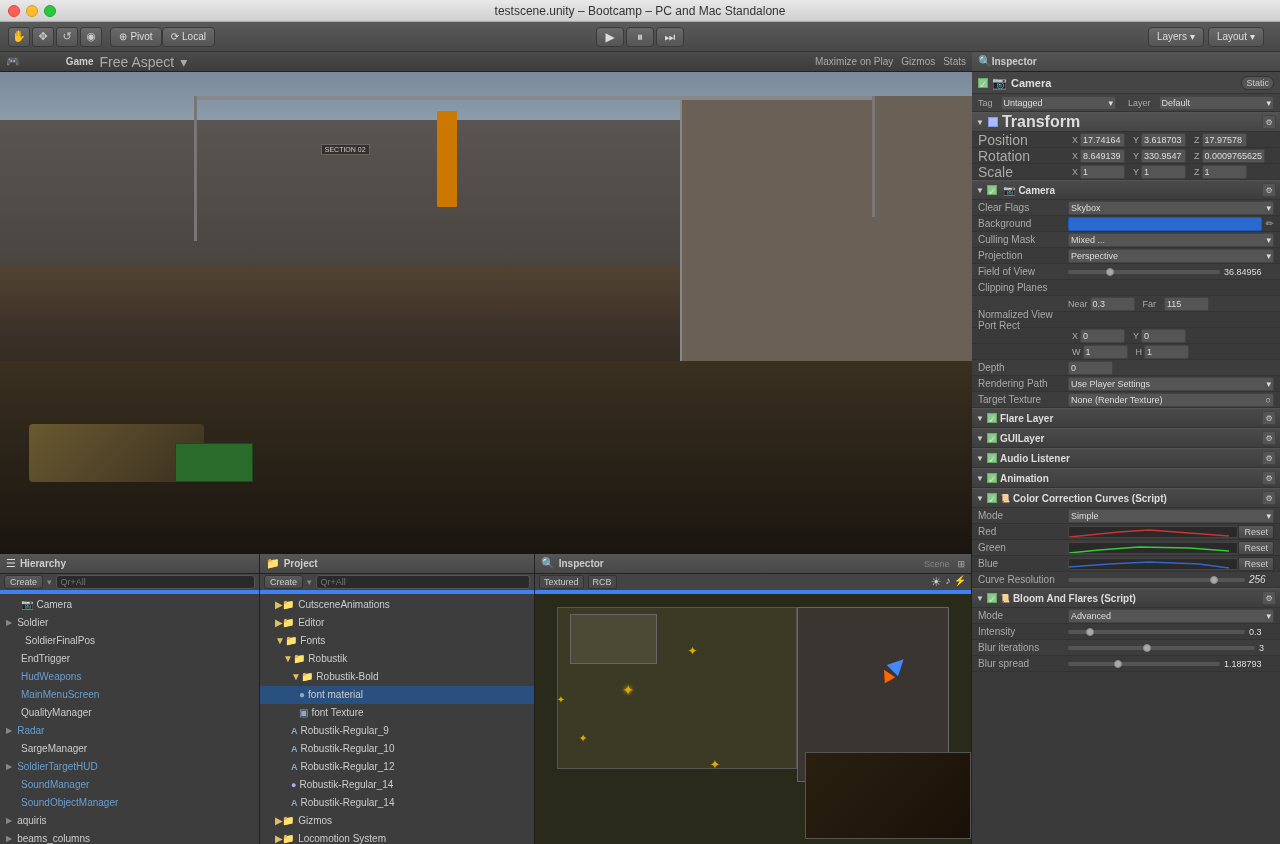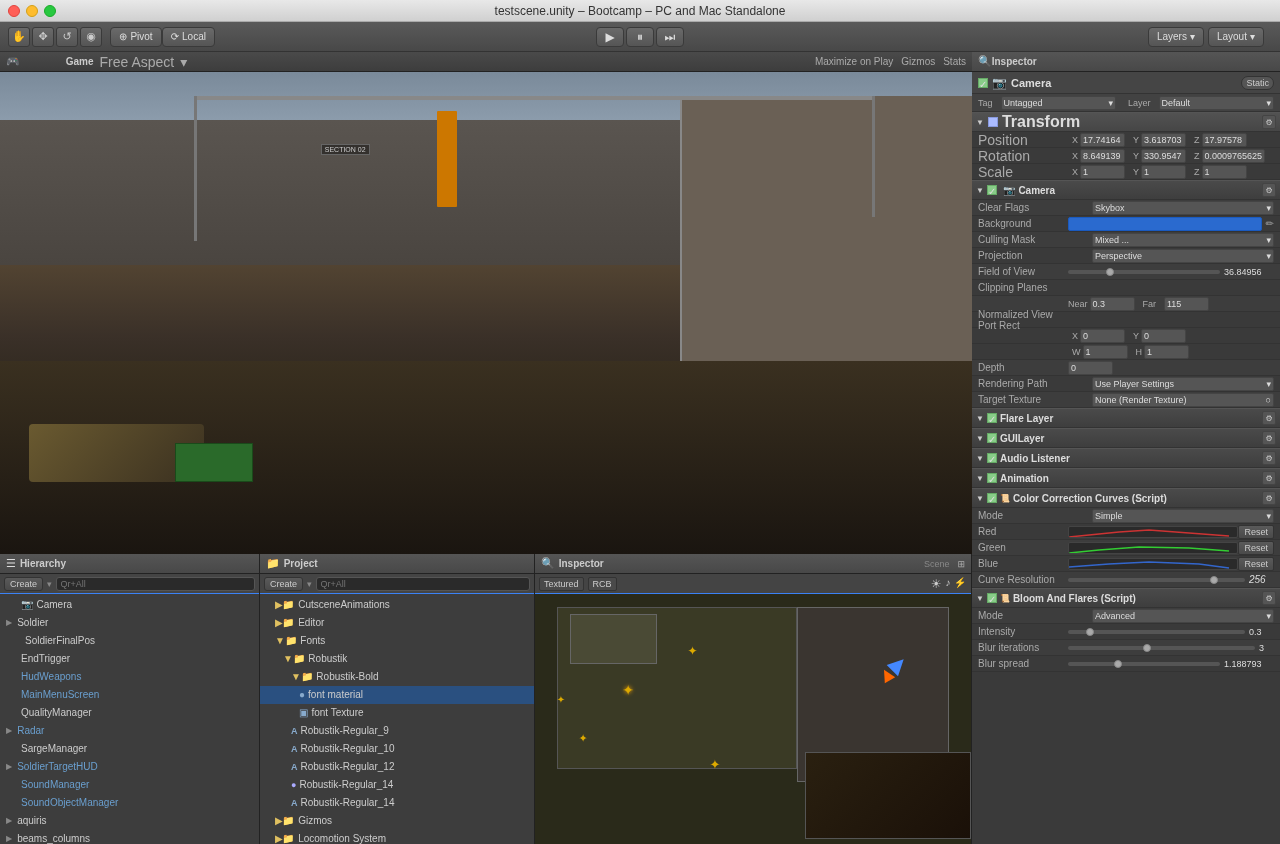--- a/index.html
+++ b/index.html
@@ -179,21 +179,21 @@
       color: #ccc;
       font-size: 10px;
       font-weight: bold;
     }
     .panel-toolbar {
       background: #444;
       height: 20px;
       display: flex;
       align-items: center;
       padding: 0 4px;
-      border-bottom: 1px solid #3b82f6;
+      border-bottom: 4px solid #3b82f6;
       gap: 4px;
     }
     .panel-btn {
       background: linear-gradient(to bottom, #5a5a5a, #4a4a4a);
       border: 1px solid #333;
       border-radius: 3px;
       color: #ccc;
       font-size: 9px;
       padding: 1px 5px;
       cursor: pointer;
@@ -366,21 +366,20 @@
       border-radius: 2px;
       color: #ddd;
       font-size: 9px;
       padding: 0 2px;
       flex: 1;
       height: 14px;
       display: flex;
       align-items: center;
       justify-content: space-between;
       cursor: pointer;
-      margin-left: 24px;
     }
     .slider-container {
       display: flex;
       align-items: center;
       flex: 1;
       gap: 4px;
     }
     .slider-track {
       flex: 1;
       height: 4px;

